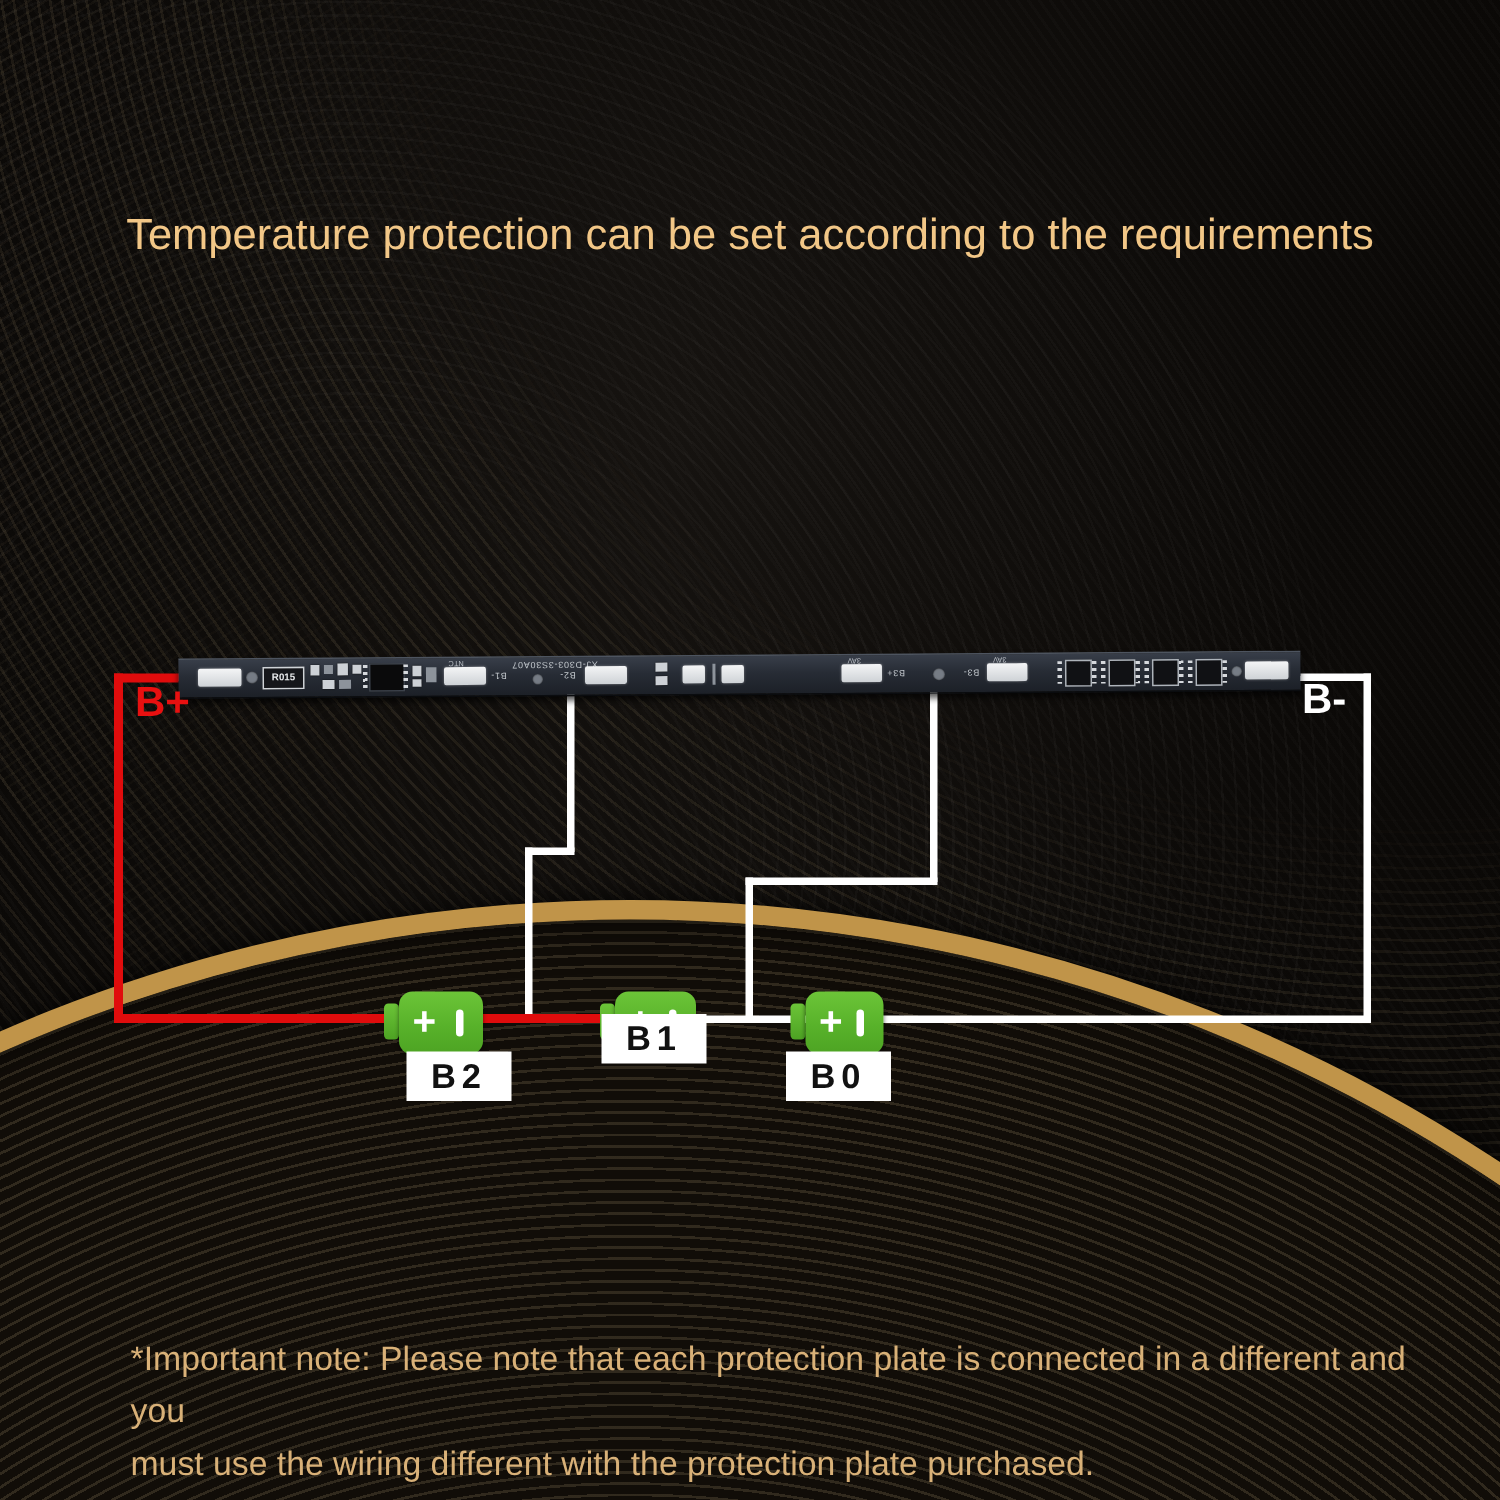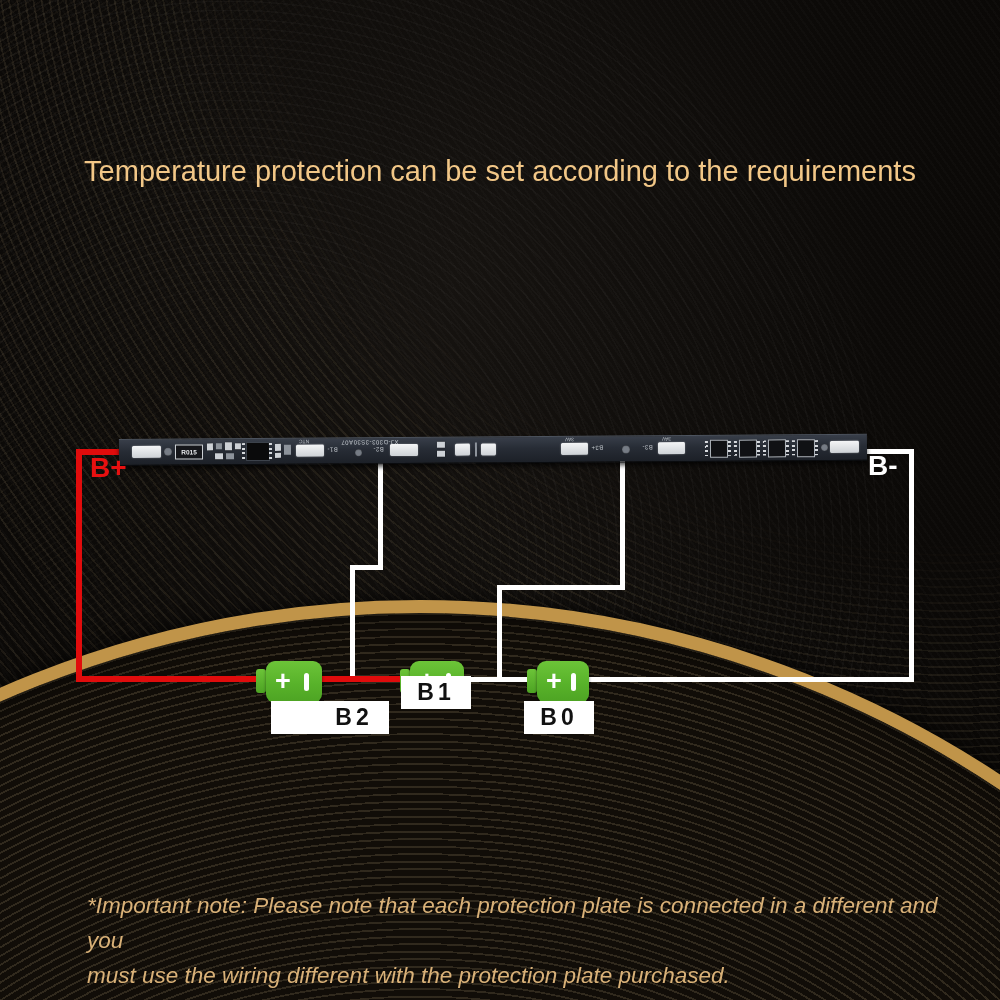--- a/index.html
+++ b/index.html
@@ -42,25 +42,25 @@
     border:13px solid #c09449;
     box-shadow:0 0 18px rgba(0,0,0,.8), inset 0 0 30px rgba(0,0,0,.6);
     background:#110d08 repeating-radial-gradient(circle at center, rgba(175,155,115,.20) 0 1.8px, transparent 1.8px 7.5px);
   }
   
   .title{
     position:absolute;left:0;top:80px;width:100%;text-align:center;
     font-size:55px;font-weight:bold;letter-spacing:-1px;color:#ecba6e;
   }
   .subtitle{
-    position:absolute;left:0;top:155px;width:100%;text-align:center;
+    position:absolute;left:0;top:141px;width:100%;text-align:center;
     font-size:29px;color:#f2c787;
   }
   .note{position:absolute;left:87px;top:888px;width:870px;color:#d9b178;font-size:22.5px;}
-  .note div{line-height:35px;font-style:italic;}
+  .note div{line-height:35px;}
   
   .wire{position:absolute;}
   .w-white{background:#ffffff;}
   .w-red{background:#e00c0c;}
   
   .board{
     position:absolute;left:119px;top:439px;width:748px;height:25px;
     transform:rotate(-0.4deg);transform-origin:left center;
     background:linear-gradient(180deg,#383e49 0%,#272c35 45%,#1c2027 100%);
     border-top:1px solid #4d545f;border-bottom:1px solid #0a0c0f;
@@ -205,21 +205,21 @@
   <div class="bat-body" style="left:410px;top:661px;width:54px;">
     <span class="bat-plus">+</span>
     <span class="bat-minusbar"></span>
   </div>
   <div class="bat-nub" style="left:527px;top:669px;"></div>
   <div class="bat-body" style="left:537px;top:661px;width:52px;">
     <span class="bat-plus">+</span>
     <span class="bat-minusbar"></span>
   </div>
 
-  <div class="bat-label" style="left:271px;top:701px;padding-left:48px;">B2</div>
+  <div class="bat-label" style="left:271px;top:701px;">B2</div>
   <div class="bat-label" style="left:401px;top:676px;">B1</div>
   <div class="bat-label" style="left:524px;top:701px;">B0</div>
 
   <div class="note">
     <div>*Important note: Please note that each protection plate is connected in a different and you</div>
     <div>must use the wiring different with the protection plate purchased.</div>
   </div>
 
 </div>
 

